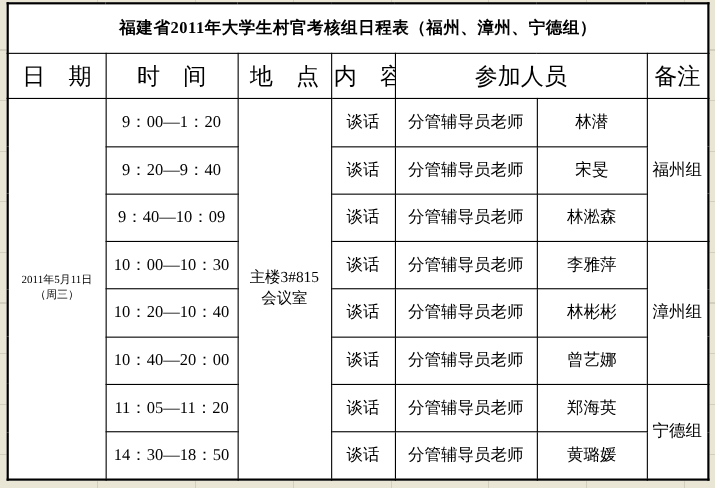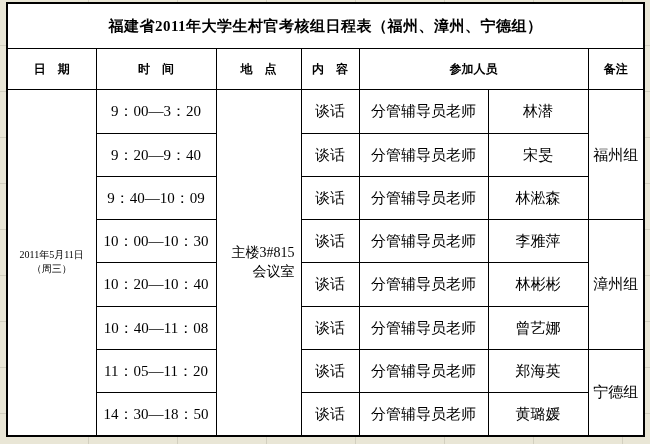--- a/index.html
+++ b/index.html
@@ -45,29 +45,29 @@
   }
   table.sheet { border: 2px solid #000000; }
   td.title-cell {
     font-size: 21px;
     font-weight: bold;
     letter-spacing: 0.5px;
     height: 44px;
     white-space: nowrap;
   }
   tr.header-row td {
-    font-weight: bold;
+    font-weight: normal;
     height: 40px;
-    font-size: 12px;
+    font-size: 21px;
     white-space: nowrap;
   }
   tr.data-row { height: 43px; }
   td.time-cell { white-space: nowrap; }
   .wrap-narrow { display: inline-block; width: 80px; font-size: 10px; }
-  .wrap-loc    { display: inline-block; width: 72px; font-size: 14px; text-align: right; }
+  .wrap-loc    { display: inline-block; width: 72px; font-size: 14px; }
 </style>
 </head>
 <body>
 
 <div class="page">
   <div class="page-bg"></div>
 
   <table class="sheet">
     <colgroup>
       <col style="width:89px">
@@ -88,21 +88,21 @@
       <td>日　期</td>
       <td>时　间</td>
       <td>地　点</td>
       <td>内　容</td>
       <td colspan="2">参加人员</td>
       <td>备注</td>
     </tr>
 
     <tr class="data-row">
       <td rowspan="8"><span class="wrap-narrow">2011年5月11日（周三）</span></td>
-      <td class="time-cell">9：00—3：20</td>
+      <td class="time-cell">9：00—1：20</td>
       <td rowspan="8"><span class="wrap-loc">主楼3#815会议室</span></td>
       <td>谈话</td>
       <td>分管辅导员老师</td>
       <td>林潜</td>
       <td rowspan="3">福州组</td>
     </tr>
 
     <tr class="data-row">
       <td class="time-cell">9：20—9：40</td>
       <td>谈话</td>
@@ -126,21 +126,21 @@
     </tr>
 
     <tr class="data-row">
       <td class="time-cell">10：20—10：40</td>
       <td>谈话</td>
       <td>分管辅导员老师</td>
       <td>林彬彬</td>
     </tr>
 
     <tr class="data-row">
-      <td class="time-cell">10：40—11：08</td>
+      <td class="time-cell">10：40—20：00</td>
       <td>谈话</td>
       <td>分管辅导员老师</td>
       <td>曾艺娜</td>
     </tr>
 
     <tr class="data-row">
       <td class="time-cell">11：05—11：20</td>
       <td>谈话</td>
       <td>分管辅导员老师</td>
       <td>郑海英</td>

